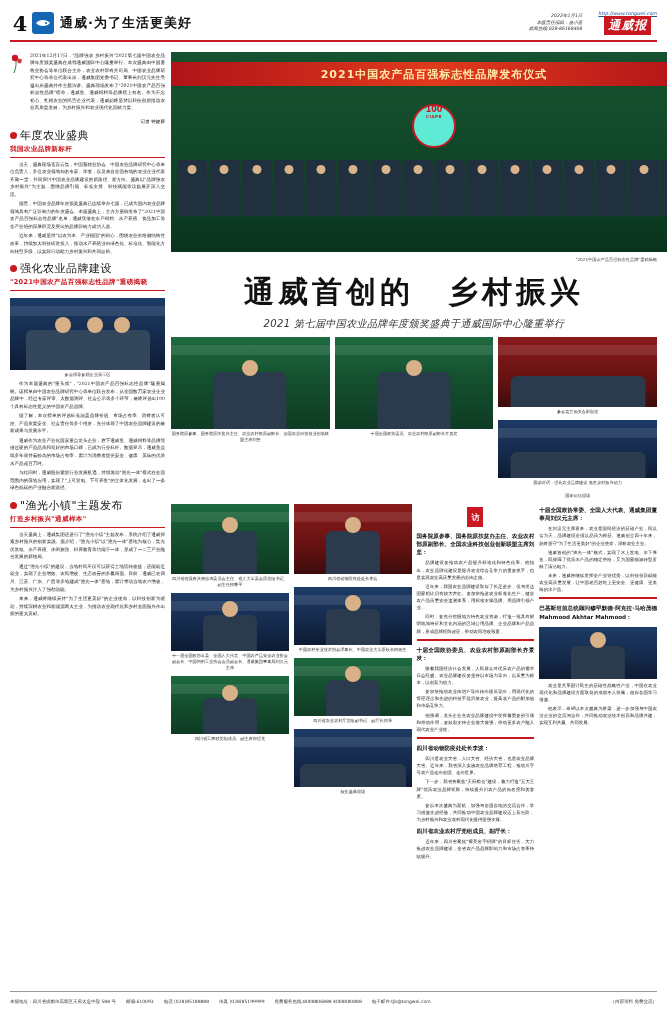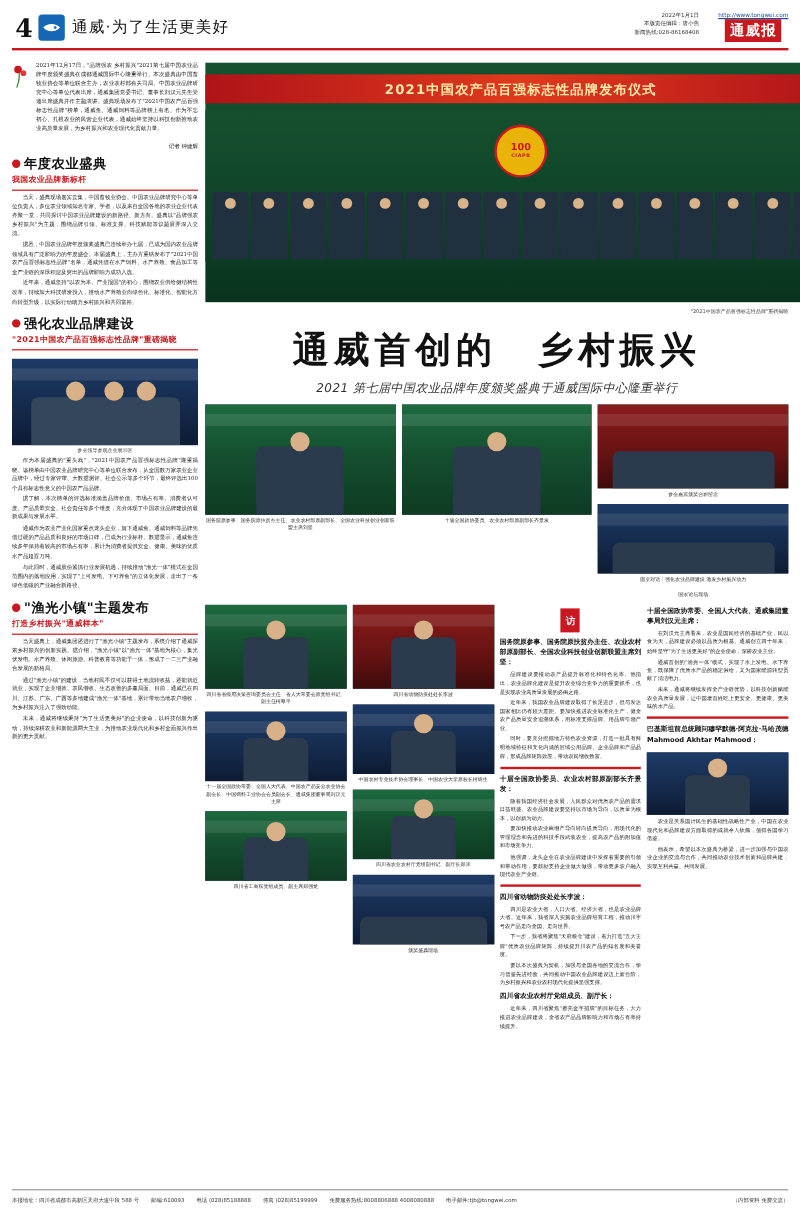--- a/index.html
+++ b/index.html
@@ -22,24 +22,24 @@
   .page-num{
     font-size:21px;font-weight:bold;color:#111;width:20px;text-align:center;
     font-family:"DejaVu Serif","Liberation Serif",serif;
   }
   .mh-logo{
     width:22px;height:22px;border-radius:3px;background:#1566b5;
     margin:0 6px 0 2px;display:flex;align-items:center;justify-content:center;
   }
   .mh-logo svg{display:block;}
   .mh-slogan{
-    font-size:13px;font-weight:normal;letter-spacing:1px;color:#111;
+    font-size:13px;font-weight:bold;letter-spacing:1px;color:#111;
     font-family:"DejaVu Sans","Liberation Sans",sans-serif;
   }
-  .mh-right{margin-left:auto;display:flex;align-items:flex-start;gap:16px;}
+  .mh-right{margin-left:auto;display:flex;align-items:center;gap:16px;font-style:italic;}
   .mh-meta{font-size:4.6px;line-height:1.5;color:#333;text-align:right;}
   .mh-url{font-size:4.8px;color:#1a4fa0;text-decoration:underline;display:block;text-align:center;}
   .mh-brand{
     background:#c9181f;color:#fff;font-size:12px;font-weight:bold;
     padding:1px 4px;letter-spacing:1px;
     font-family:"DejaVu Serif","Liberation Serif",serif;
   }
 
   
   .content{
@@ -53,21 +53,21 @@
   .lead-block{display:flex;gap:4px;margin-bottom:5px;}
   .lead-icon{width:16px;flex:none;padding-top:2px;}
   .lead-text{
     font-size:4.6px;line-height:1.62;text-align:justify;color:#222;
     font-family:"DejaVu Serif","Liberation Serif",serif;
   }
   .lead-sign{text-align:right;font-size:4.6px;margin-top:2px;}
 
   .sec-head{margin:4px 0 3px 0;}
   .sec-title{
-    font-size:11px;font-weight:bold;color:#111;letter-spacing:.5px;
+    font-size:11px;font-weight:normal;color:#111;letter-spacing:.5px;
     font-family:"DejaVu Sans","Liberation Sans",sans-serif;
     display:flex;align-items:center;gap:3px;
   }
   .sec-title .dot{width:7px;height:7px;border-radius:50%;background:#c9181f;flex:none;}
   .sec-sub{
     font-size:6.6px;color:#c9181f;margin-top:2px;letter-spacing:.3px;font-weight:bold;
   }
   .sec-rule{height:1px;background:#c9181f;margin-top:3px;}
 
   .body-text{
@@ -99,22 +99,22 @@
     background:linear-gradient(180deg,#15502e,#0c3c23);
   }
   .hero-people{position:absolute;left:6px;right:6px;bottom:36px;height:56px;display:flex;gap:2px;}
   .hero-people .p{flex:1;background:#20303f;border-radius:2px 2px 0 0;position:relative;}
   .hero-people .p:after{
     content:"";position:absolute;left:50%;transform:translateX(-50%);
     top:5px;width:9px;height:9px;border-radius:50%;background:#d9b48a;
   }
   .hero-seal{
     position:absolute;left:50%;top:52px;transform:translateX(-50%);
-    width:40px;height:40px;border-radius:50%;background:#eab308;border:2px solid #c9181f;
-    display:flex;flex-direction:column;align-items:center;justify-content:center;
+    width:40px;height:40px;border-radius:50%;background:#5eead4;border:2px solid #c9181f;
+    display:flex;flex-direction:column;align-items:center;justify-content:flex-start;
     color:#c9181f;font-size:8px;font-weight:bold;line-height:1.1;
   }
   .hero-seal small{font-size:4px;letter-spacing:.5px;}
   .hero-bottom{
     position:absolute;left:0;right:0;bottom:0;height:34px;
     background:linear-gradient(180deg,#0f7a3a,#0a5b2c);
     display:flex;align-items:center;justify-content:center;
     color:#fff;font-size:10px;font-weight:bold;letter-spacing:.5px;
     border-top:1px solid #0a4a24;
   }

